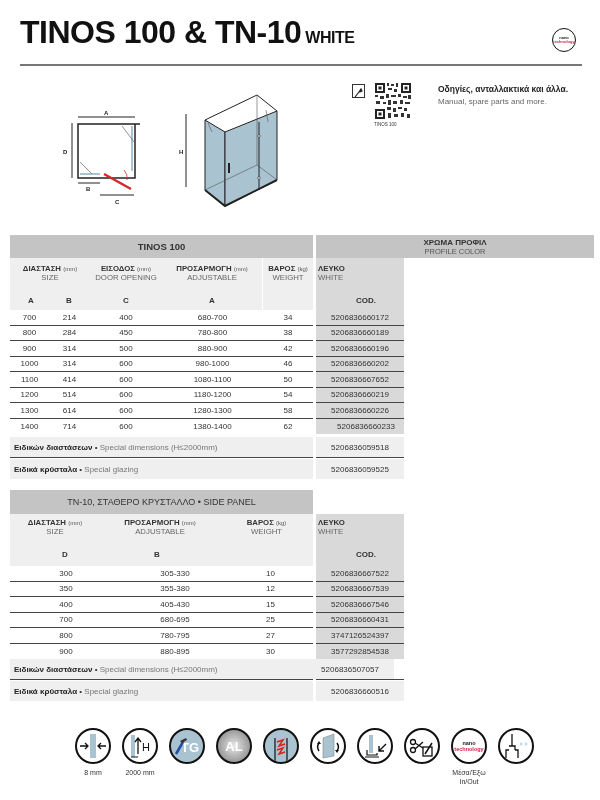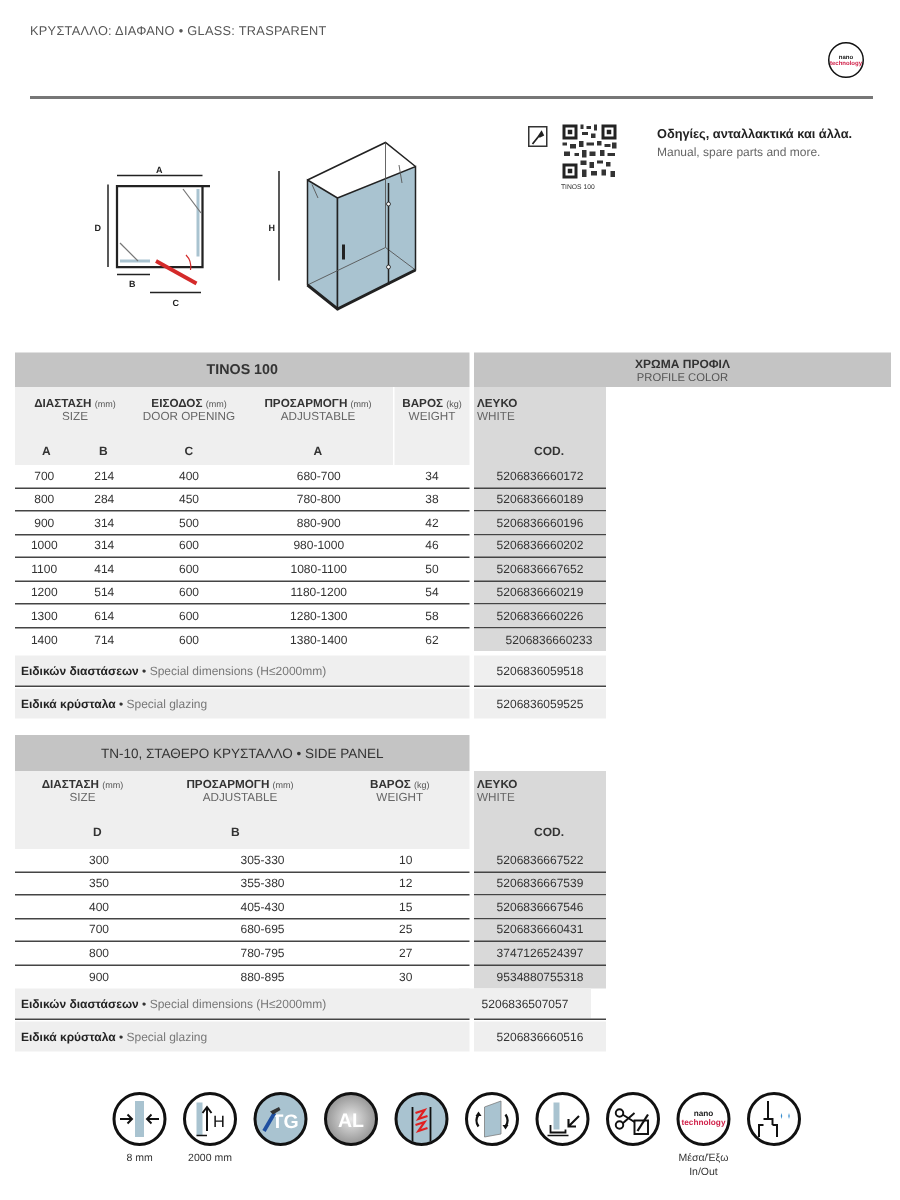--- a/index.html
+++ b/index.html
@@ -52,21 +52,23 @@
   .tbl2-head { position: absolute; left: 10px; top: 490px; width: 303px; height: 24px; background: #c4c4c4; font-size: 9px; color: #333; display: flex; align-items: center; justify-content: center; }
 
   .icons-row { position: absolute; left: 75px; top: 728px; width: 480px; height: 70px; }
   .ic { position: absolute; top: 0; width: 36px; height: 36px; border: 2px solid #111; border-radius: 50%; background: #fff; overflow: hidden; display: flex; align-items: center; justify-content: center; }
   .ic-label { position: absolute; top: 40px; font-size: 7px; color: #333; text-align: center; width: 50px; line-height: 9px; }
 </style>
 </head>
 <body>
 
 <div class="header">
-  <div class="subtitle">ΚΡΥΣΤΑΛΛΟ: ΔΙΑΦΑΝΟ • GLASS: TRASPARENT</div>
+  <div class="title">
+    <span>TINOS 100 &amp; TN-10</span><span class="variant">WHITE</span>
+  </div>
 </div>
 <div class="nano-badge">
   <span class="n1">nano</span>
   <span class="n2">technology</span>
 </div>
 <div class="rule"></div>
 
 <div class="diagrams">
   <svg width="330" height="150" viewBox="0 0 330 150">
 
@@ -316,21 +318,21 @@
       <span style="width: 112px;">800</span>
       <span style="width: 106px;">780-795</span>
       <span style="width: 85px;">27</span>
     </div>
     <div class="code-row" style="left: 316px; top: 628px; width: 88px;">3747126524397</div>
     <div class="row last" style="left: 10px; top: 643.5px; width: 303px;">
       <span style="width: 112px;">900</span>
       <span style="width: 106px;">880-895</span>
       <span style="width: 85px;">30</span>
     </div>
-    <div class="code-row last" style="left: 316px; top: 643.5px; width: 88px;">9534880755318</div>
+    <div class="code-row last" style="left: 316px; top: 643.5px; width: 88px;">3577292854538</div>
   </div>
 
 <div class="special-row" style="left:10px;top:659px;width:303px;">
   <b>Ειδικών διαστάσεων</b>&nbsp;<span style="color:#333">•</span>&nbsp;<span class="en">Special dimensions (H≤2000mm)</span>
 </div>
 <div class="special-code" style="left:306px;top:659px;width:88px;">5206836507057</div>
 <div class="sep-line" style="left:10px;top:679px;width:303px;"></div>
 <div class="sep-line" style="left:316px;top:679px;width:88px;"></div>
 <div class="special-row" style="left:10px;top:681px;width:303px;">
   <b>Ειδικά κρύσταλα</b>&nbsp;<span style="color:#333">•</span>&nbsp;<span class="en">Special glazing</span>

